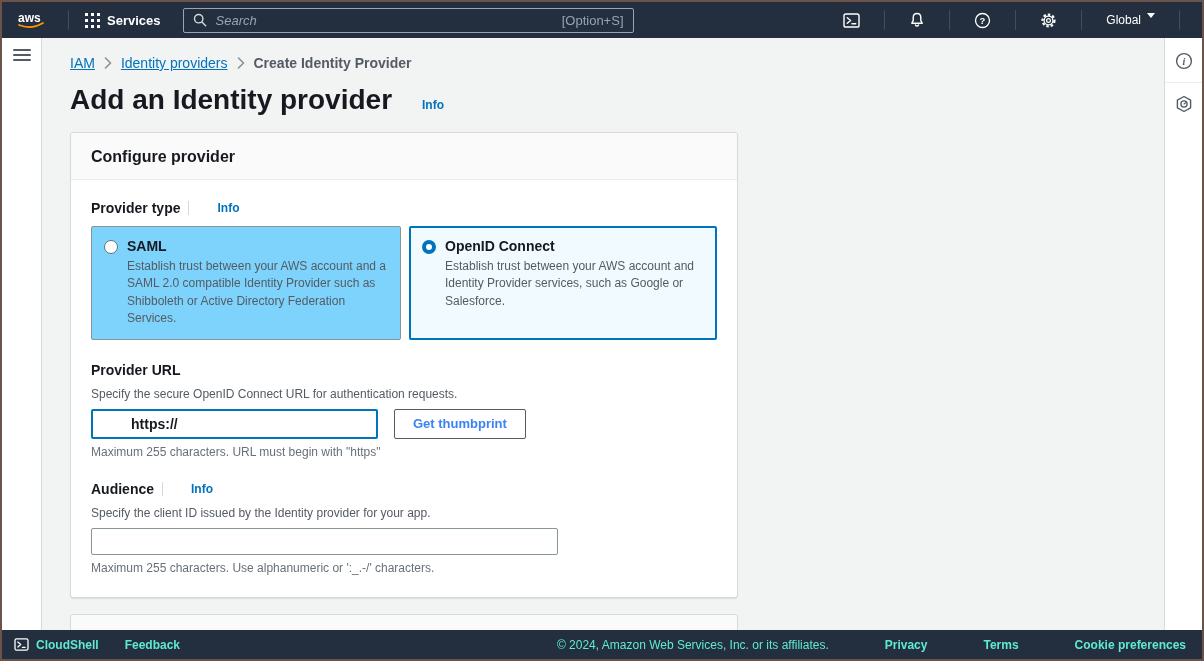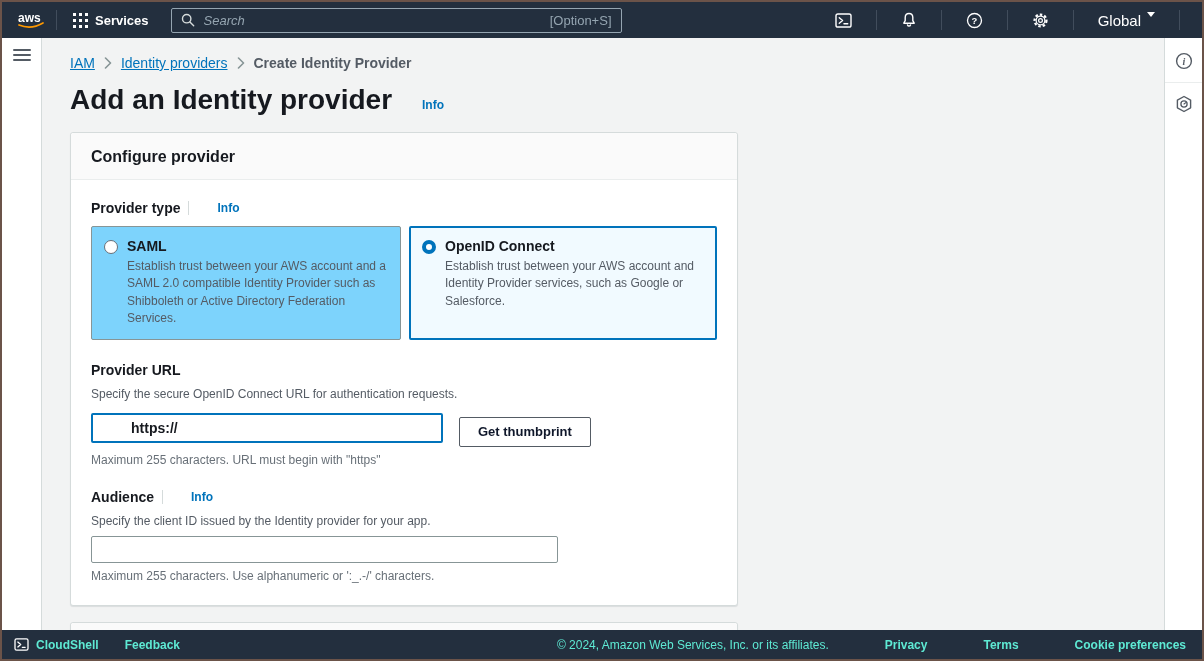--- a/index.html
+++ b/index.html
@@ -9,37 +9,37 @@
     border:2px solid #6b5349;
     font-family:"Liberation Sans", sans-serif;
     background:#fff; overflow:hidden;
     color:#16191f;
   }
   
   .topnav {
     height:36px; background:#232f3e; display:flex; align-items:center;
     padding:0 12px 0 14px; color:#fff;
   }
-  .aws-logo { display:flex; align-items:center; margin-right:0; }
+  .aws-logo { display:flex; align-items:center; margin-right:12px; }
   .nav-vdiv { width:1px; height:20px; background:#414d5c; margin:0 10px; }
   .services-btn { display:flex; align-items:flex-end; gap:7px; font-size:13px; font-weight:700; color:#fff; cursor:pointer; padding:0 6px; }
   .searchbox {
     margin-left:16px; width:451px; height:25px;
     border:1px solid #95a5b1; border-radius:2px;
     display:flex; align-items:center; padding:0 9px; gap:7px;
   }
   .searchbox input {
     flex:1; background:transparent; border:none; outline:none;
     color:#d5dbdb; font-style:italic; font-size:13px; font-family:inherit;
   }
   .searchbox input::placeholder { color:#95a5b1; font-style:italic; }
   .search-shortcut { color:#95a5b1; font-size:13px; }
   .nav-right { margin-left:auto; display:flex; align-items:center; }
   .nav-icon-btn { padding:0 14px; display:flex; align-items:center; cursor:pointer; }
-  .region-btn { display:flex; align-items:flex-start; gap:6px; font-size:15px; color:#fff; padding:0 14px; cursor:pointer; }
+  .region-btn { display:flex; align-items:flex-start; gap:6px; font-size:12px; color:#fff; padding:0 14px; cursor:pointer; }
   .caret-down { width:0; height:0; border-left:4px solid transparent; border-right:4px solid transparent; border-top:5px solid #fff; }
   
   .main { display:flex; height:592px; }
   .left-strip { width:40px; background:#fff; border-right:1px solid #d5dbdb; padding-top:11px; }
   .hamburger { width:18px; margin:0 auto; display:flex; flex-direction:column; gap:3px; cursor:pointer; }
   .hamburger span { display:block; height:2px; background:#545b64; border-radius:1px; }
   .content { flex:1; background:#f2f3f3; padding:17px 0 0 28px; overflow:hidden; }
   .right-strip { width:38px; background:#fff; border-left:1px solid #d5dbdb; display:flex; flex-direction:column; align-items:center; padding-top:14px; }
   .right-strip .hdiv { width:100%; height:1px; background:#eaeded; margin:12px 0; }
   
@@ -66,26 +66,26 @@
   .radio-card { width:312px; min-height:78px; border:1px solid #879596; border-radius:2px; background:#7dd3fc; padding:11px 12px; display:flex; gap:9px; cursor:pointer; }
   .radio-card.selected { width:310px; border:2px solid #0073bb; background:#f1faff; padding:10px 11px; }
   .radio { width:14px; height:14px; border-radius:50%; border:1.5px solid #687078; background:#fff; margin-top:2px; flex-shrink:0; }
   .radio.checked { border:4.5px solid #0073bb; }
   .radio-title { font-size:14px; font-weight:700; }
   .radio-desc { font-size:12px; color:#545b64; margin-top:4px; line-height:1.45; }
   
   .field-block { margin-top:22px; }
   .url-row { display:flex; gap:16px; margin-top:8px; align-items:center; }
   .text-input { height:30px; border:1px solid #879596; border-radius:2px; padding:0 8px; font-size:14px; font-family:inherit; color:#16191f; outline:none; background:#fff; }
-  .url-input { width:352px; border:2px solid #0073bb; font-weight:700;padding-left:38px; }
+  .url-input { width:287px; border:2px solid #0073bb; font-weight:700;padding-left:38px; }
   .audience-input { width:467px; height:27px; margin-top:8px; display:block; }
   .btn {
     height:30px; padding:0 18px; background:#fff; border:1px solid #545b64;
-    border-radius:2px; font-weight:700; font-size:13px; color:#0f172a;
-    font-family:inherit; cursor:pointer;margin-top:8px;
+    border-radius:2px; font-weight:700; font-size:13px; color:#3b82f6;
+    font-family:inherit; cursor:pointer;
   }
   
   .footer {
     height:29px; background:#232f3e; display:flex; align-items:center;
     padding:0 16px 0 12px; color:#5eead4; font-size:12px;
   }
   .footer .item { display:flex; align-items:center; gap:7px; font-weight:700; cursor:pointer; }
   .footer .feedback { margin-left:26px; font-weight:700; cursor:pointer; }
   .footer-right { margin-left:auto; display:flex; align-items:center; gap:28px; }
   .footer-right .copyright { font-weight:400; cursor:default; }

